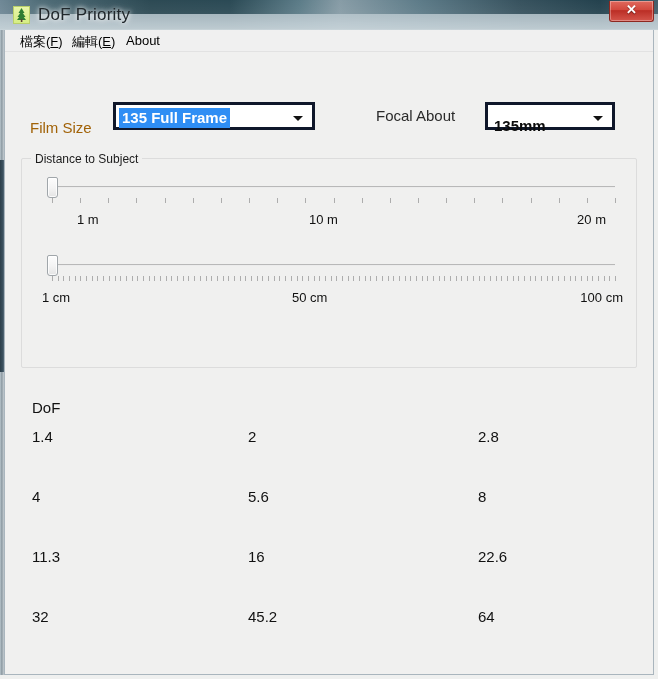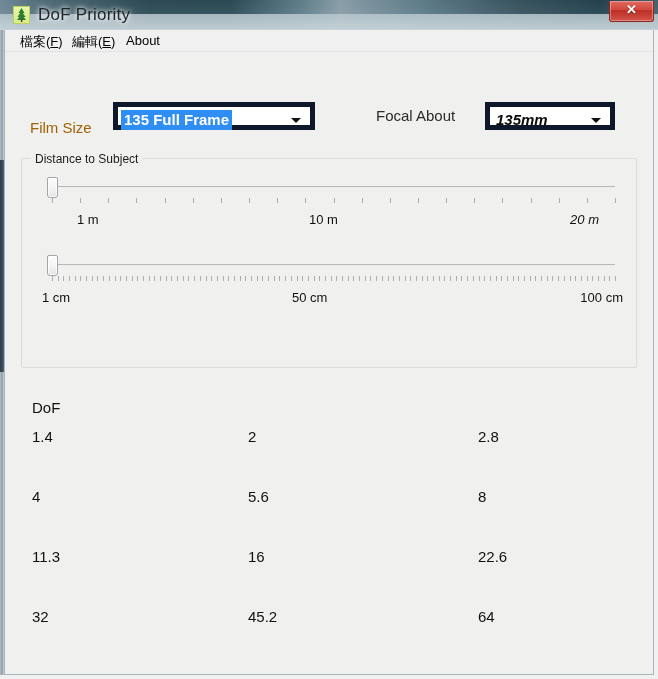--- a/index.html
+++ b/index.html
@@ -141,49 +141,48 @@
   .label-filmsize {
     position: absolute;
     left: 25px; top: 89px;
     font-size: 15px;
     color: #a16207;
   }
   .combo {
     position: absolute;
     height: 28px;
     background: #fff;
-    border: 5px solid #0f172a;
+    border: 3px solid #0f172a;
     box-sizing: border-box;
     cursor: pointer;
   }
   #combo-filmsize { left: 108px; top: 72px; width: 202px; }
   #combo-focal    { left: 480px; top: 72px; width: 130px; }
 
   .combo-sel {
     position: absolute;
     left: 3px; top: 3px;
     height: 20px;
     line-height: 20px;
     padding: 0 3px;
     font-size: 15px;
     font-weight: bold;
     background: #2f8ef4;
     color: #ffffff;
     white-space: nowrap;
   }
   .combo-plain {
     position: absolute;
-    left: 6px; top: 3px;
+    left: 6px; top: 11px;
     height: 20px;
     line-height: 20px;
     font-size: 15px;
     font-weight: bold;
     color: #0c0c0c;
     white-space: nowrap;
-    font-style: italic;
   }
   .combo-arrow {
     position: absolute;
     right: 9px; top: 11px;
     width: 0; height: 0;
     border-left: 5px solid transparent;
     border-right: 5px solid transparent;
     border-top: 5px solid #121212;
   }
   .label-focal {
@@ -264,21 +263,21 @@
     color: #111;
     white-space: nowrap;
   }
   .sl-left   { left: 0; }
   .sl-mid    { left: 50%; transform: translateX(-50%); }
   .sl-right  { right: 0; }
 
   #slider-distance-m .slider-labels  { top: 36px; }
   #slider-distance-m .sl-left  { left: 30px; }
   #slider-distance-m .sl-mid   { left: 262px; transform: none; }
-  #slider-distance-m .sl-right { right: 16px; font-style: italic; }
+  #slider-distance-m .sl-right { right: 9px; }
 
   #slider-distance-cm .slider-labels { top: 36px; }
   #slider-distance-cm .sl-left  { left: -5px; }
   #slider-distance-cm .sl-mid   { left: 245px; transform: none; }
   #slider-distance-cm .sl-right { right: -8px; }
 
   
   .dof-label {
     position: absolute;
     left: 27px; top: 369px;

